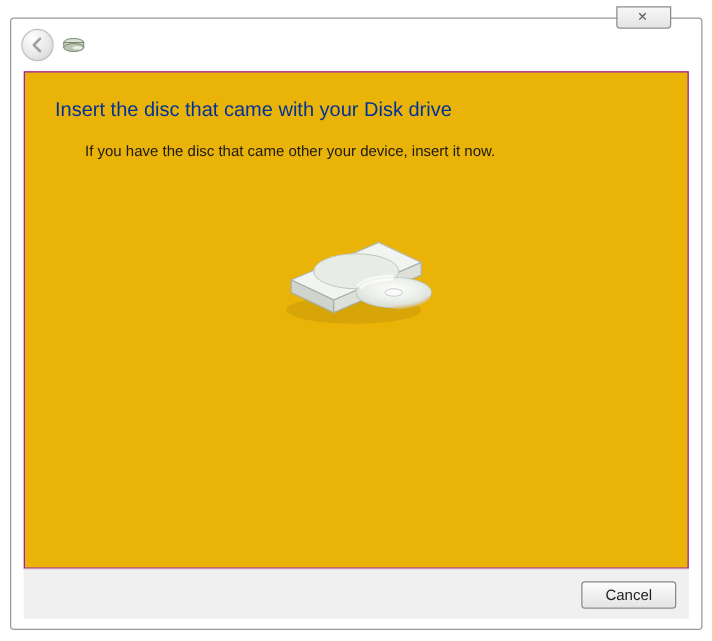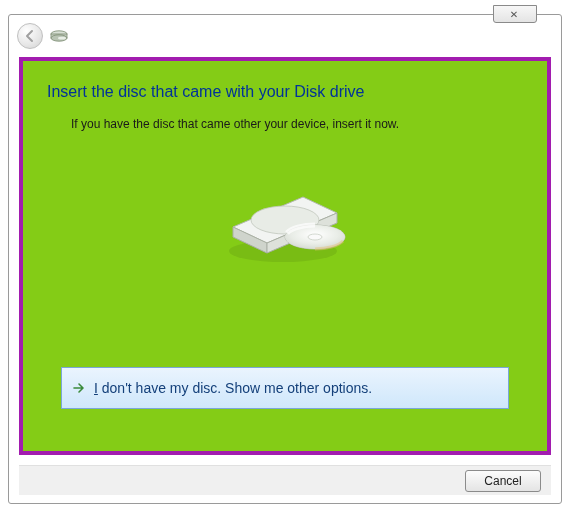--- a/index.html
+++ b/index.html
@@ -65,22 +65,22 @@
     width: 20px;
     height: 14px;
     position: relative;
   }
   .inner-panel {
     position: absolute;
     left: 10px;
     right: 10px;
     top: 42px;
     bottom: 48px;
-    border: 4px solid #a21caf;
-    background: #84cc16;
+    border: 1px solid #a21caf;
+    background: #eab308;
   }
   .title {
     color: #003399;
     font-size: 16px;
     font-weight: 400;
     padding: 22px 24px 6px 24px;
   }
   .subtitle {
     color: #1a1a1a;
     font-size: 12px;
@@ -112,21 +112,21 @@
   .option .label {
     color: #14407a;
     font-size: 14px;
   }
   .option .label u { text-decoration: underline; }
   .footer {
     position: absolute;
     left: 10px;
     right: 10px;
     bottom: 8px;
-    height: 30px;
+    height: 40px;
     background: #f0f0f0;
     display: flex;
     align-items: center;
     justify-content: flex-end;
     padding-right: 10px;
     border-top: 1px solid #e0e0e0;
   }
   .btn {
     min-width: 76px;
     height: 22px;
@@ -191,26 +191,20 @@
         <defs>
           <radialGradient id="g1" cx="50%" cy="40%" r="70%">
             <stop offset="0%" stop-color="#ffffff"></stop>
             <stop offset="55%" stop-color="#e9ede7"></stop>
             <stop offset="100%" stop-color="#cfd4cb"></stop>
           </radialGradient>
         </defs>
       </svg>
     </div>
 
-    <div class="option">
-      <svg class="arrow" width="14" height="14" viewBox="0 0 14 14">
-        <path d="M2 7 H10 M7 3 L11 7 L7 11" fill="none" stroke="#3a8a3a" stroke-width="1.6" stroke-linecap="round" stroke-linejoin="round"></path>
-      </svg>
-      <span class="label"><u>I</u><span> don't have my disc.  Show me other options.</span></span>
-    </div>
 
   </div>
 
   <div class="footer">
     <div class="btn">Cancel</div>
   </div>
 
 </div>
 
 </body></html>

